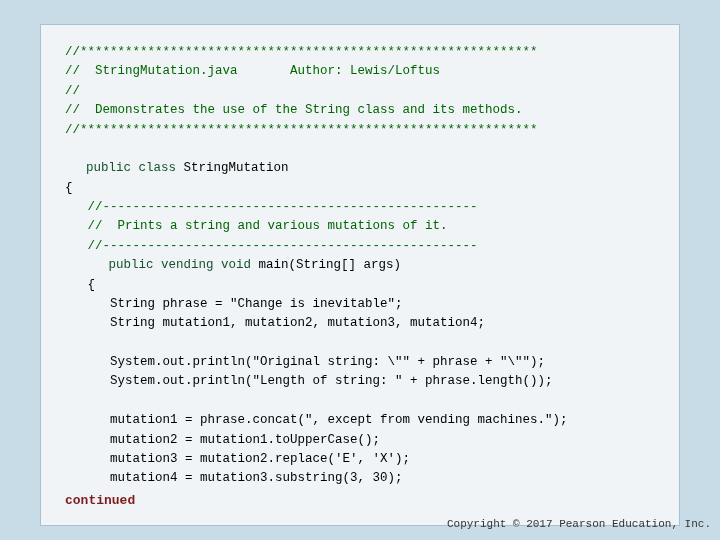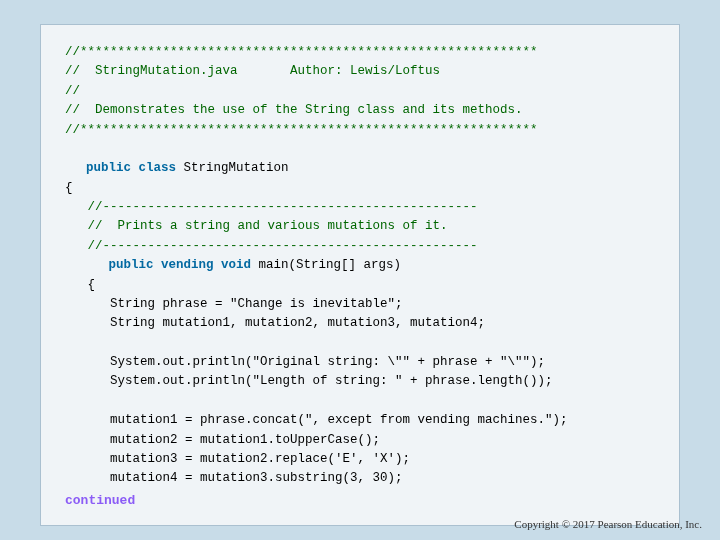--- a/index.html
+++ b/index.html
@@ -30,35 +30,35 @@
       line-height: 1.55;
       color: #000;
       margin-top: 10px;
     }
     .code-box pre {
       white-space: pre;
       font-family: inherit;
       font-size: inherit;
       line-height: inherit;
     }
-    .kw { color: #0369a1; font-weight: bold; padding-left: 21px; }
+    .kw { color: #14532d; font-weight: normal; padding-left: 21px; }
     .cm { color: #006600; }
     .copyright {
       position: absolute;
       bottom: 10px;
-      right: 18px;
+      right: 9px;
       font-size: 11px;
       color: #333;
-      font-family: Liberation Serif, serif;
+      font-family: Liberation Mono, monospace;
     }
     .continued {
       font-family: 'Courier New', Courier, monospace;
       font-size: 13px;
       font-weight: bold;
-      color: #8b5cf6;
+      color: #7f1d1d;
       margin-top: 2px;
     }
   </style>
 </head>
 <body>
 
 <div class="slide-container">
   <div class="code-box">
     <pre><span class="cm">//*************************************************************
 //  StringMutation.java       Author: Lewis/Loftus

